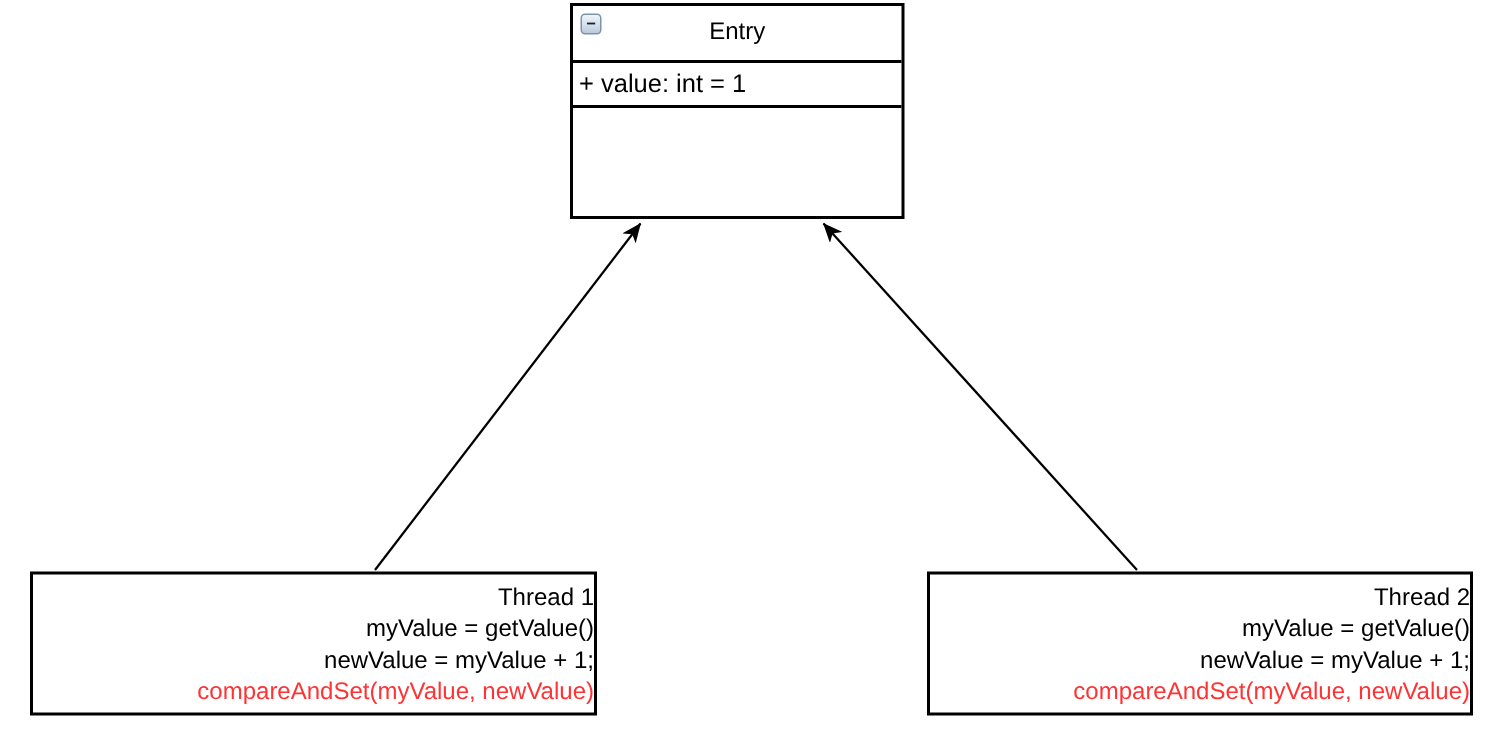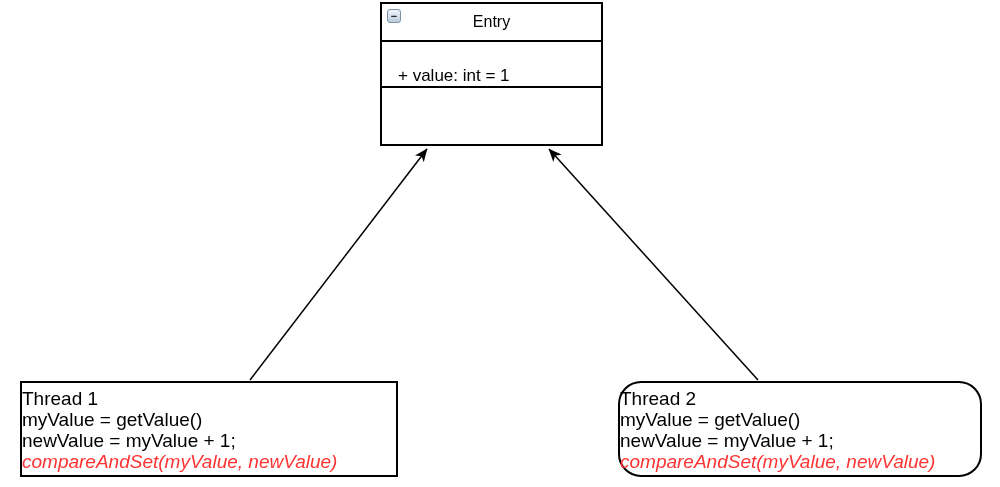--- a/index.html
+++ b/index.html
@@ -42,41 +42,41 @@
     width: 14px; height: 14px;
     border: 1px solid #7d93a8;
     border-radius: 3px;
     background: linear-gradient(#eef4fa 0%, #d4e0ec 55%, #b9cadc 100%);
     display: flex; align-items: center; justify-content: center;
     cursor: pointer;
     font-size: 11px; line-height: 10px; color: #222;
     font-weight: bold;
   }
   .class-attrs {
-    height: 46px;
+    height: 30px;
     border-bottom: 2px solid var(--node-border, #000);
-    display: flex; align-items: flex-end;
-    padding: 0 16px;
+    display: flex; align-items: center;
+    padding: 0 4px;
     font-size: 17px; color: #000;
   }
   .class-ops { flex: 1; }
 
   
   .thread-node {
     position: absolute;
     top: 381px; height: 96px;
     border: 2px solid var(--node-border, #000);
     background: #fff;
-    text-align: left;
-    font-size: 19px; line-height: 21px; color: #000;
+    text-align: right;
+    font-size: 16px; line-height: 21px; color: #000;
     padding-top: 5px;
   }
   .thread-node.t1 { left: 20px;  width: 378px; }
-  .thread-node.t2 { left: 618px; width: 364px; border-radius: 23px; }
-  .code-highlight { color: var(--highlight-text, #ff3333); font-style: italic; }
+  .thread-node.t2 { left: 618px; width: 364px; }
+  .code-highlight { color: var(--highlight-text, #ff3333); }
 </style>
 </head>
 <body>
 
 <div class="canvas">
 
   <svg class="connectors" viewBox="0 0 1000 487" xmlns="http://www.w3.org/2000/svg">
     <defs>
       <marker id="arrowhead" markerUnits="userSpaceOnUse" markerWidth="14" markerHeight="11" refX="12.5" refY="5.5" orient="auto">
         <path d="M0,0 L13,5.5 L0,11 L3.5,5.5 Z" fill="#000"></path>

